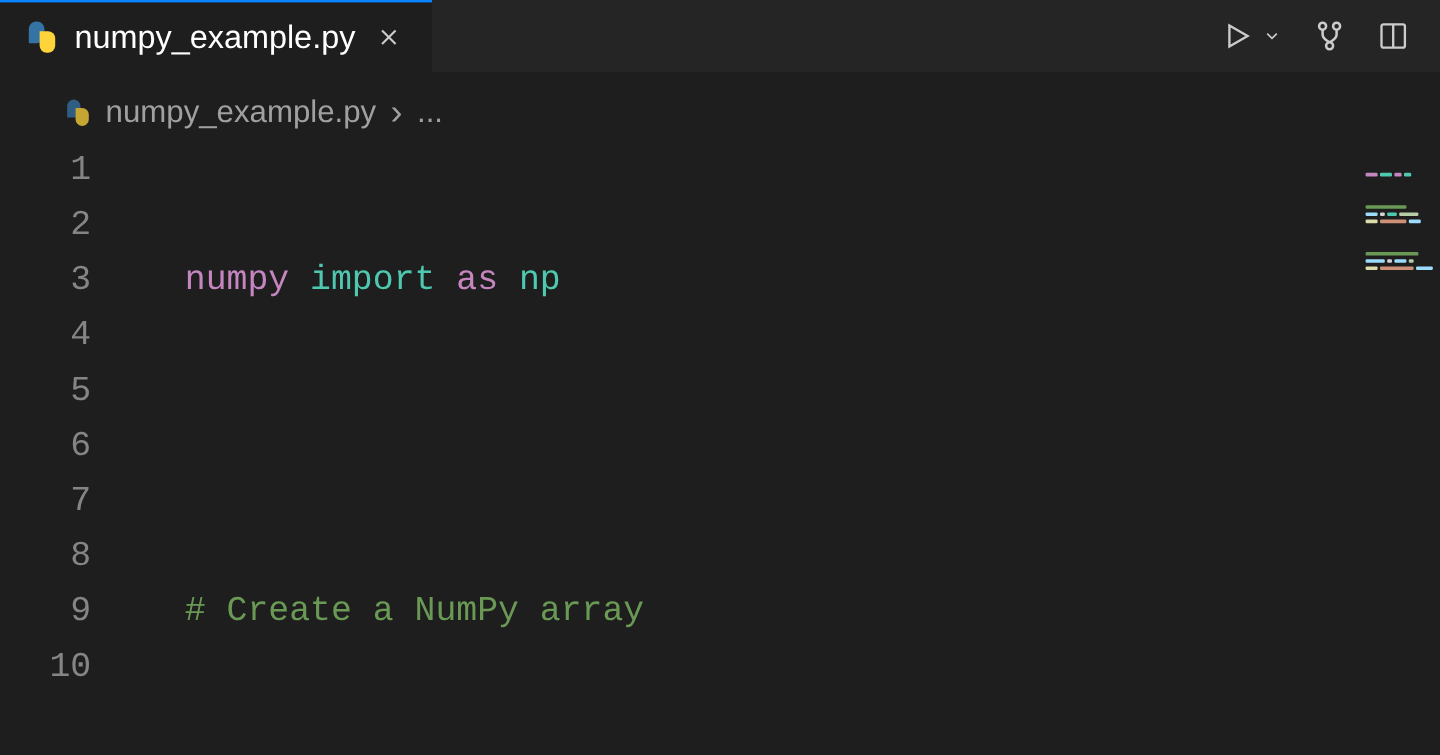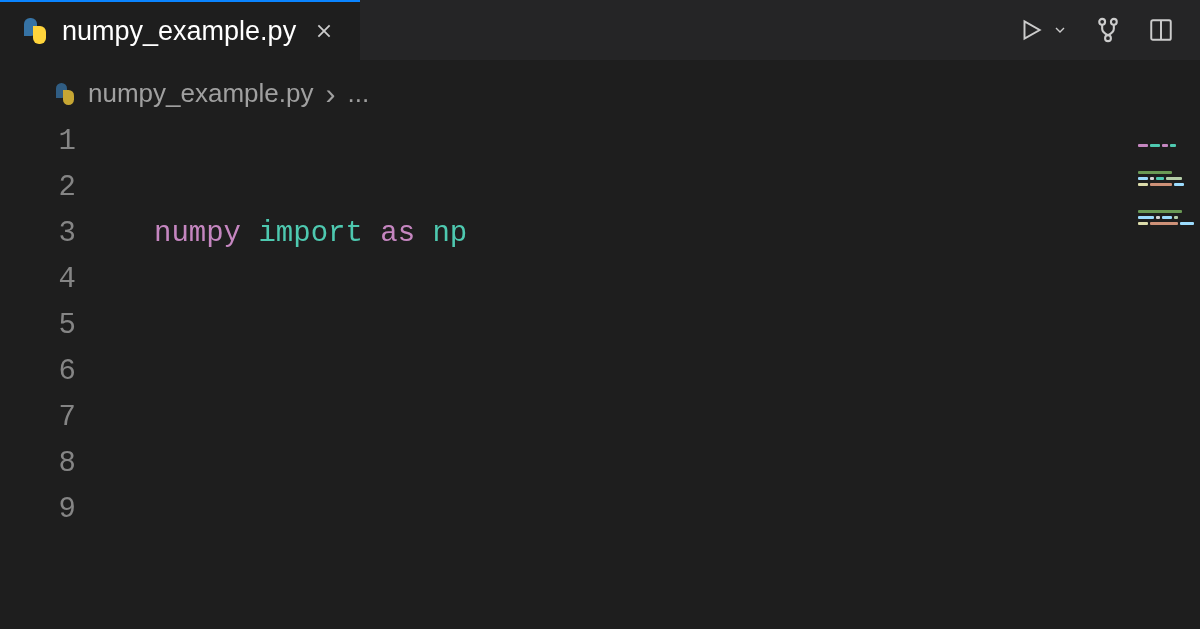--- a/index.html
+++ b/index.html
@@ -168,25 +168,27 @@
   <div class="gutter">
     <div>1</div>
     <div>2</div>
     <div>3</div>
     <div>4</div>
     <div>5</div>
     <div>6</div>
     <div>7</div>
     <div>8</div>
     <div>9</div>
+    <div>10</div>
   </div>
 
   <div class="code">
     <div class="line"><span class="kw">numpy</span> <span class="mod">import</span> <span class="kw">as</span> <span class="mod">np</span></div>
     <div class="line">&nbsp;</div>
+    <div class="line"><span class="cmt"># Create a NumPy array</span></div>
     <div class="line"></div>
     
     
     
     
     
     
   </div>
 </div>
 

